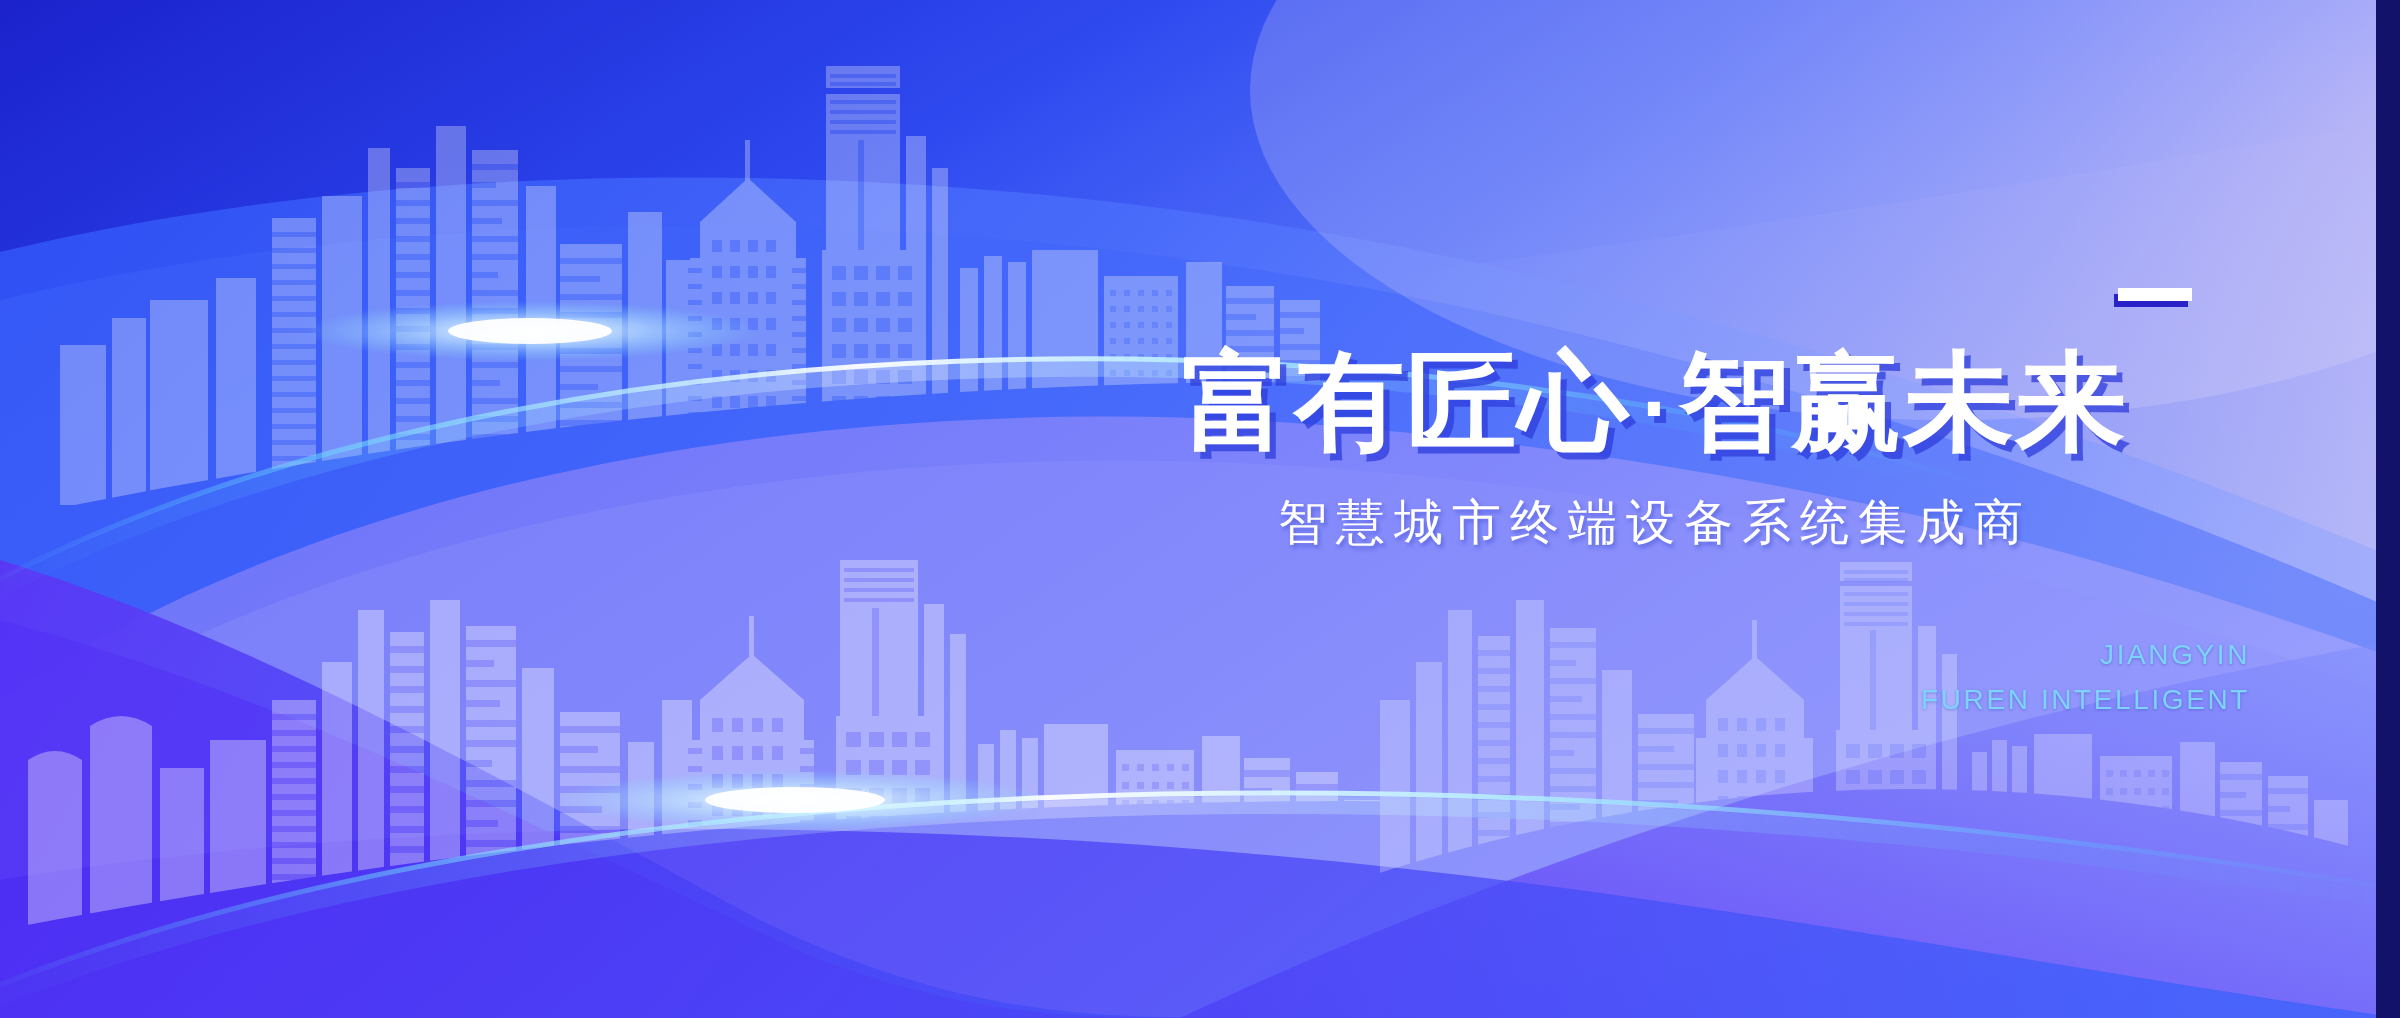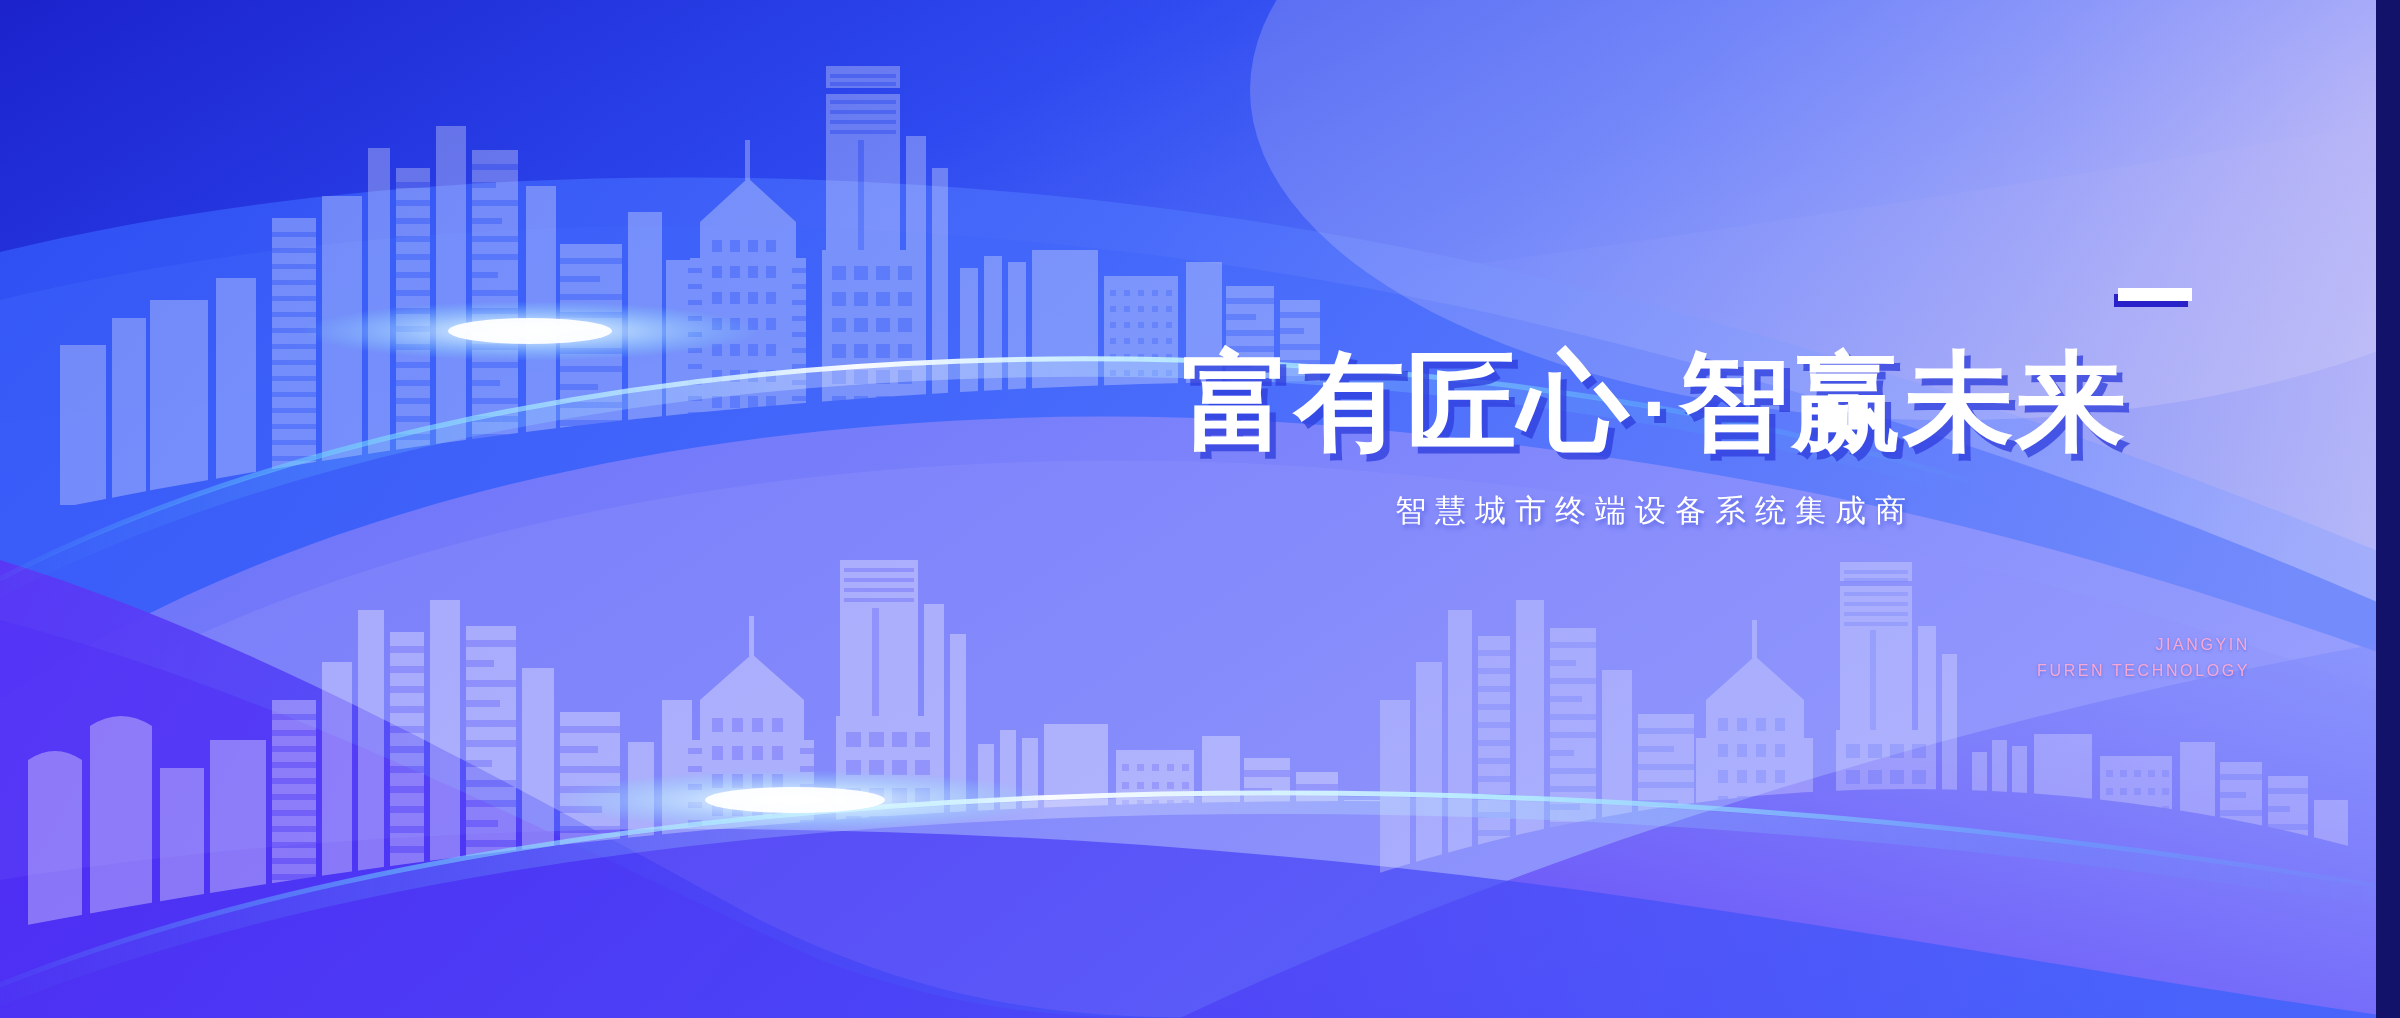--- a/index.html
+++ b/index.html
@@ -49,38 +49,38 @@
   #main-title .dot{
     font-size:74px;
     vertical-align:middle;
     padding:0 10px;
   }
   #subtitle{
     position:absolute;
     left:0; top:220px;
     width:1230px;
     text-align:center;
-    font-size:31px;
+    font-size:49px;
     font-weight:300;
     color:#ffffff;
     letter-spacing:9px;
     white-space:nowrap;
     text-shadow:2px 3px 4px rgba(40,55,200,.45);
     font-family:"DejaVu Sans","Liberation Sans",sans-serif;
   }
 
   
   #company-name{
     position:absolute;
     left:1690px; top:632px;
     width:560px;
     text-align:right;
     z-index:40;
-    color:#f9a8d4;
-    font-size:16px;
+    color:#7dd3fc;
+    font-size:28px;
     line-height:1.62;
     letter-spacing:2.6px;
     font-family:"Liberation Sans","DejaVu Sans",sans-serif;
     text-shadow:0 1px 3px rgba(30,40,160,.35);
   }
   #company-name div{white-space:nowrap;}
 </style>
 </head>
 <body>
 
@@ -1046,16 +1046,16 @@
 
     <div id="main-title">
       <span>富有匠心</span><span class="dot">·</span><span>智赢未来</span>
     </div>
 
     <div id="subtitle">智慧城市终端设备系统集成商</div>
   </div>
 
   <div id="company-name">
     <div>JIANGYIN</div>
-    <div>FUREN TECHNOLOGY</div>
+    <div>FUREN INTELLIGENT</div>
   </div>
 
 </div>
 
 </body></html>

